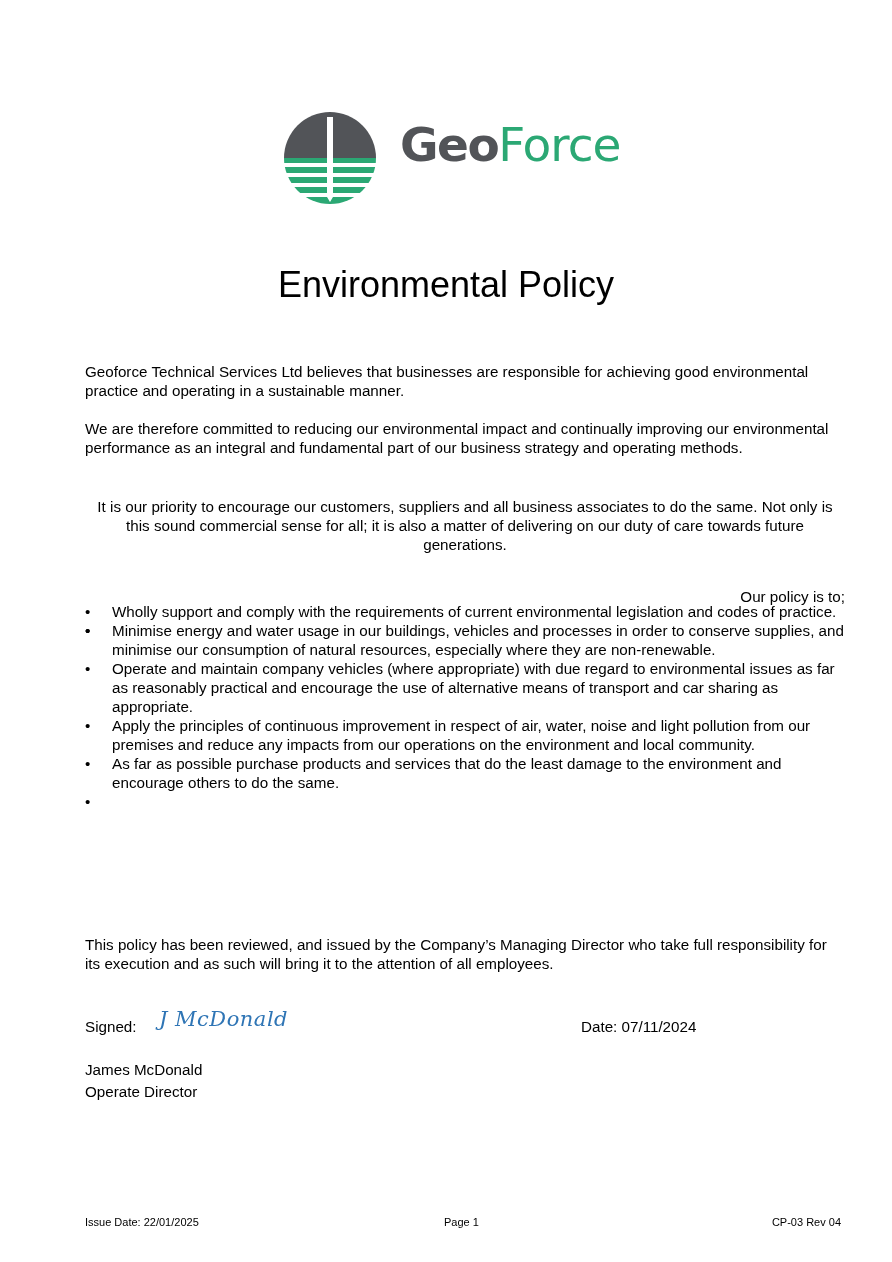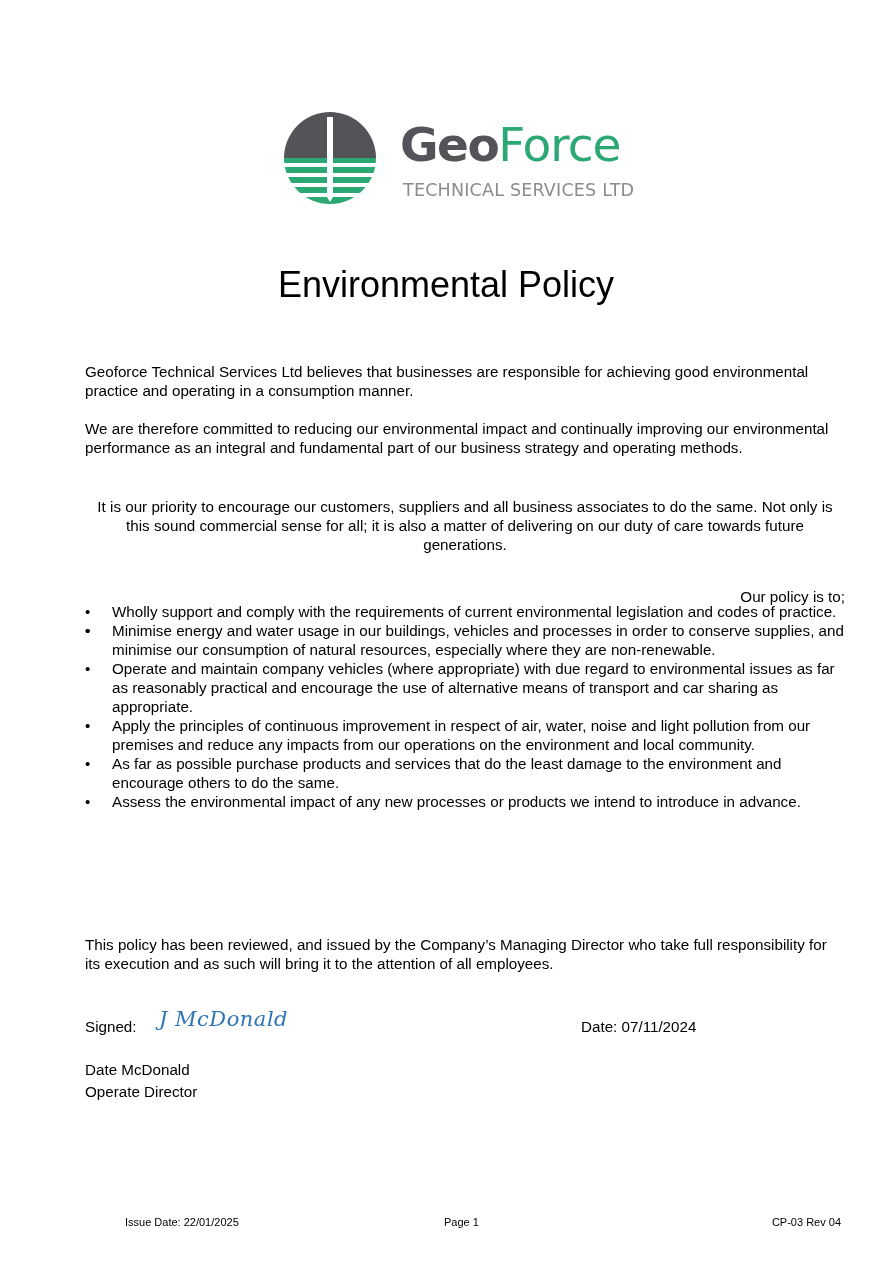--- a/index.html
+++ b/index.html
@@ -32,21 +32,21 @@
 
     .signed-row { position: absolute; top: 1013px; left: 85px; width: 760px; height: 28px; font-size: 15.2px; line-height: 19px; }
     .signed-label { position: absolute; left: 0; top: 4px; }
     .signature { position: absolute; left: 74px; top: -3px; font-family: "DejaVu Serif", serif; font-style: italic;
                  color: #2f75b5; font-size: 21px; letter-spacing: 0.5px; }
     .date-label { position: absolute; left: 496px; top: 4px; }
 
     .name-block { position: absolute; left: 85px; top: 1059px; font-size: 15.2px; line-height: 22px; }
 
     .footer { position: absolute; top: 1216px; left: 85px; width: 756px; height: 16px; font-size: 11px; }
-    .footer .left { position: absolute; left: 0; top: 0; margin-left: 40px; }
+    .footer .left { position: absolute; left: 0; top: 0; }
     .footer .center { position: absolute; left: 359px; top: 0; }
     .footer .right { position: absolute; right: 0; top: 0; }
   </style>
 </head>
 <body>
 
 <div class="page">
 
   <div class="logo">
     <svg class="logo-mark" viewBox="0 0 92 92" width="92" height="92">
@@ -63,60 +63,59 @@
         <rect x="0" y="75" width="92" height="6" fill="#2ba874"></rect>
         <rect x="0" y="85" width="92" height="7" fill="#2ba874"></rect>
 
         <rect x="43" y="5" width="6" height="80" fill="#ffffff"></rect>
         <polygon points="43,85 49,85 46,90" fill="#ffffff"></polygon>
       </g>
     </svg>
     <div class="logo-word">
       <span class="logo-geo">Geo</span><span class="logo-force">Force</span>
     </div>
-    <div class="logo-sub">TECHNICAL SERVICES LTD</div>
   </div>
 
   <div class="title">Environmental Policy</div>
 
   <div class="body-text" style="top:362px;">
-    <p class="para" style="top:0;">Geoforce Technical Services Ltd believes that businesses are responsible for achieving good environmental practice and operating in a consumption manner.</p>
+    <p class="para" style="top:0;">Geoforce Technical Services Ltd believes that businesses are responsible for achieving good environmental practice and operating in a sustainable manner.</p>
   </div>
   <div class="body-text" style="top:419px;">
     <p class="para" style="top:0;">We are therefore committed to reducing our environmental impact and continually improving our environmental performance as an integral and fundamental part of our business strategy and operating methods.</p>
   </div>
   <div class="body-text" style="top:497px;">
     <p class="para" style="top:0;text-align:center;">It is our priority to encourage our customers, suppliers and all business associates to do the same.  Not only is this sound commercial sense for all; it is also a matter of delivering on our duty of care towards future generations.</p>
   </div>
   <div class="body-text" style="top:575px;">
     <p class="para" style="top:12px;text-align:right;">Our policy is to;</p>
   </div>
 
   <ul class="bullets">
     <li><span class="dot">•</span><span>Wholly support and comply with the requirements of current environmental legislation and codes of practice.</span></li>
     <li><span class="dot">•</span></li>
     <li><span class="dot">•</span><span>Minimise energy and water usage in our buildings, vehicles and processes in order to conserve supplies, and minimise our consumption of natural resources, especially where they are non-renewable.</span></li>
     <li><span class="dot">•</span><span>Operate and maintain company vehicles (where appropriate) with due regard to environmental issues as far as reasonably practical and encourage the use of alternative means of transport and car sharing as appropriate.</span></li>
     <li><span class="dot">•</span><span>Apply the principles of continuous improvement in respect of air, water, noise and light pollution from our premises and reduce any impacts from our operations on the environment and local community.</span></li>
     <li><span class="dot">•</span><span>As far as possible purchase products and services that do the least damage to the environment and encourage others to do the same.</span></li>
-    <li><span class="dot">•</span><span>Assess the environmental impact of any new processes or products we intend to introduce in advance.</span></li>
+    <li><span class="dot">•</span></li>
   </ul>
 
   <div class="body-text" style="top:935px;">
     <p class="para" style="top:0;">This policy has been reviewed, and issued by the Company’s Managing Director who take full responsibility for its execution and as such will bring it to the attention of all employees.</p>
   </div>
 
   <div class="signed-row">
     <span class="signed-label">Signed:</span>
     <span class="signature">J McDonald</span>
     <span class="date-label">Date: 07/11/2024</span>
   </div>
 
   <div class="name-block">
-    <div>Date McDonald</div>
+    <div>James McDonald</div>
     <div>Operate Director</div>
   </div>
 
   <div class="footer">
     <span class="left">Issue Date: 22/01/2025</span>
     <span class="center">Page 1</span>
     <span class="right">CP-03 Rev 04</span>
   </div>
 </div>
 

